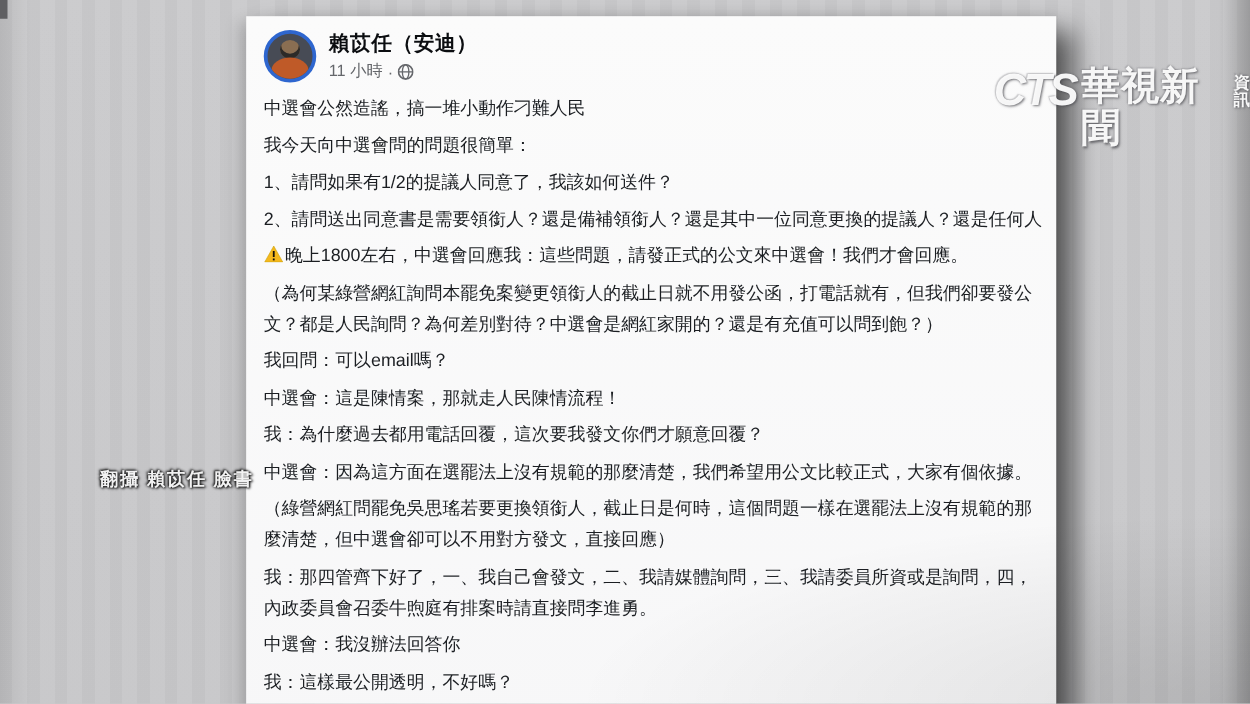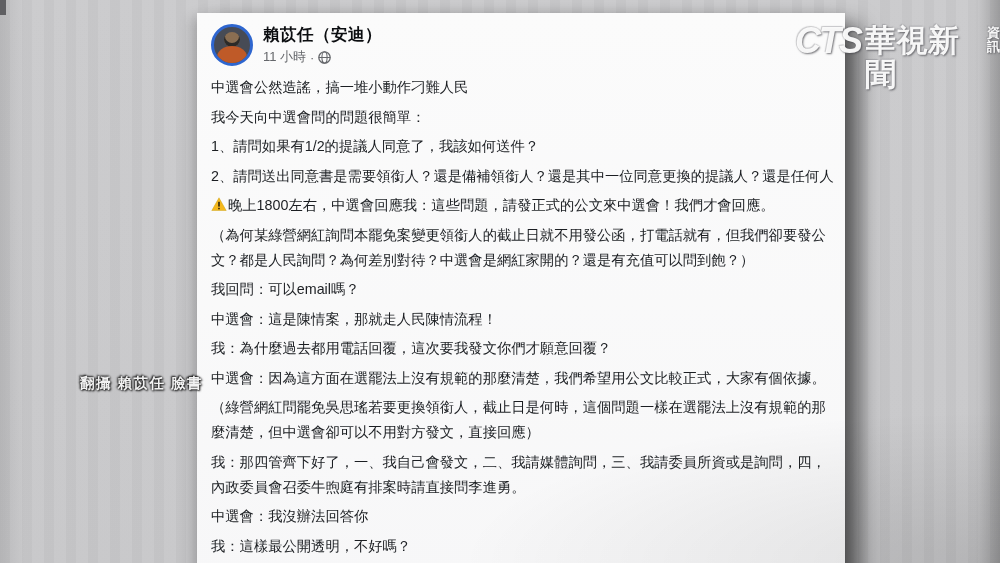--- a/index.html
+++ b/index.html
@@ -64,31 +64,31 @@
   }
   .warn-icon{display:inline-block;width:16px;height:14px;vertical-align:-1px;margin-right:1px;}
   
   .credit{
     position:absolute;left:80px;top:374px;z-index:5;
     font-size:14.5px;font-weight:bold;letter-spacing:1.5px;color:#f2f2f2;
     text-shadow:0 0 2px #1a1a1a,1px 1px 2px #1a1a1a,-1px -1px 2px #1a1a1a;
   }
   
   .logo{
-    position:absolute;left:795px;top:24px;z-index:8;display:flex;align-items:flex-start;
+    position:absolute;left:795px;top:24px;z-index:8;display:flex;align-items:center;
     color:rgba(252,252,252,0.96);
     text-shadow:1px 1px 2px rgba(70,70,75,0.75),-1px -1px 1px rgba(120,120,125,0.35);
     user-select:none;
   }
   .logo .cts{
     font-size:36px;font-weight:bold;font-style:italic;letter-spacing:-2px;line-height:34px;
     margin-right:4px;
   }
   .logo .kanji{
-    font-size:31px;font-weight:bold;letter-spacing:0.5px;line-height:34px;
+    font-size:31px;font-weight:bold;letter-spacing:0.5px;line-height:34px;margin-top:28px;
   }
   .logo .stack{
     display:flex;flex-direction:column;margin-left:2px;margin-top:2px;
     font-size:13px;font-weight:bold;line-height:14px;letter-spacing:0;
   }
 </style>
 </head>
 <body>
 
 <div class="stage">

